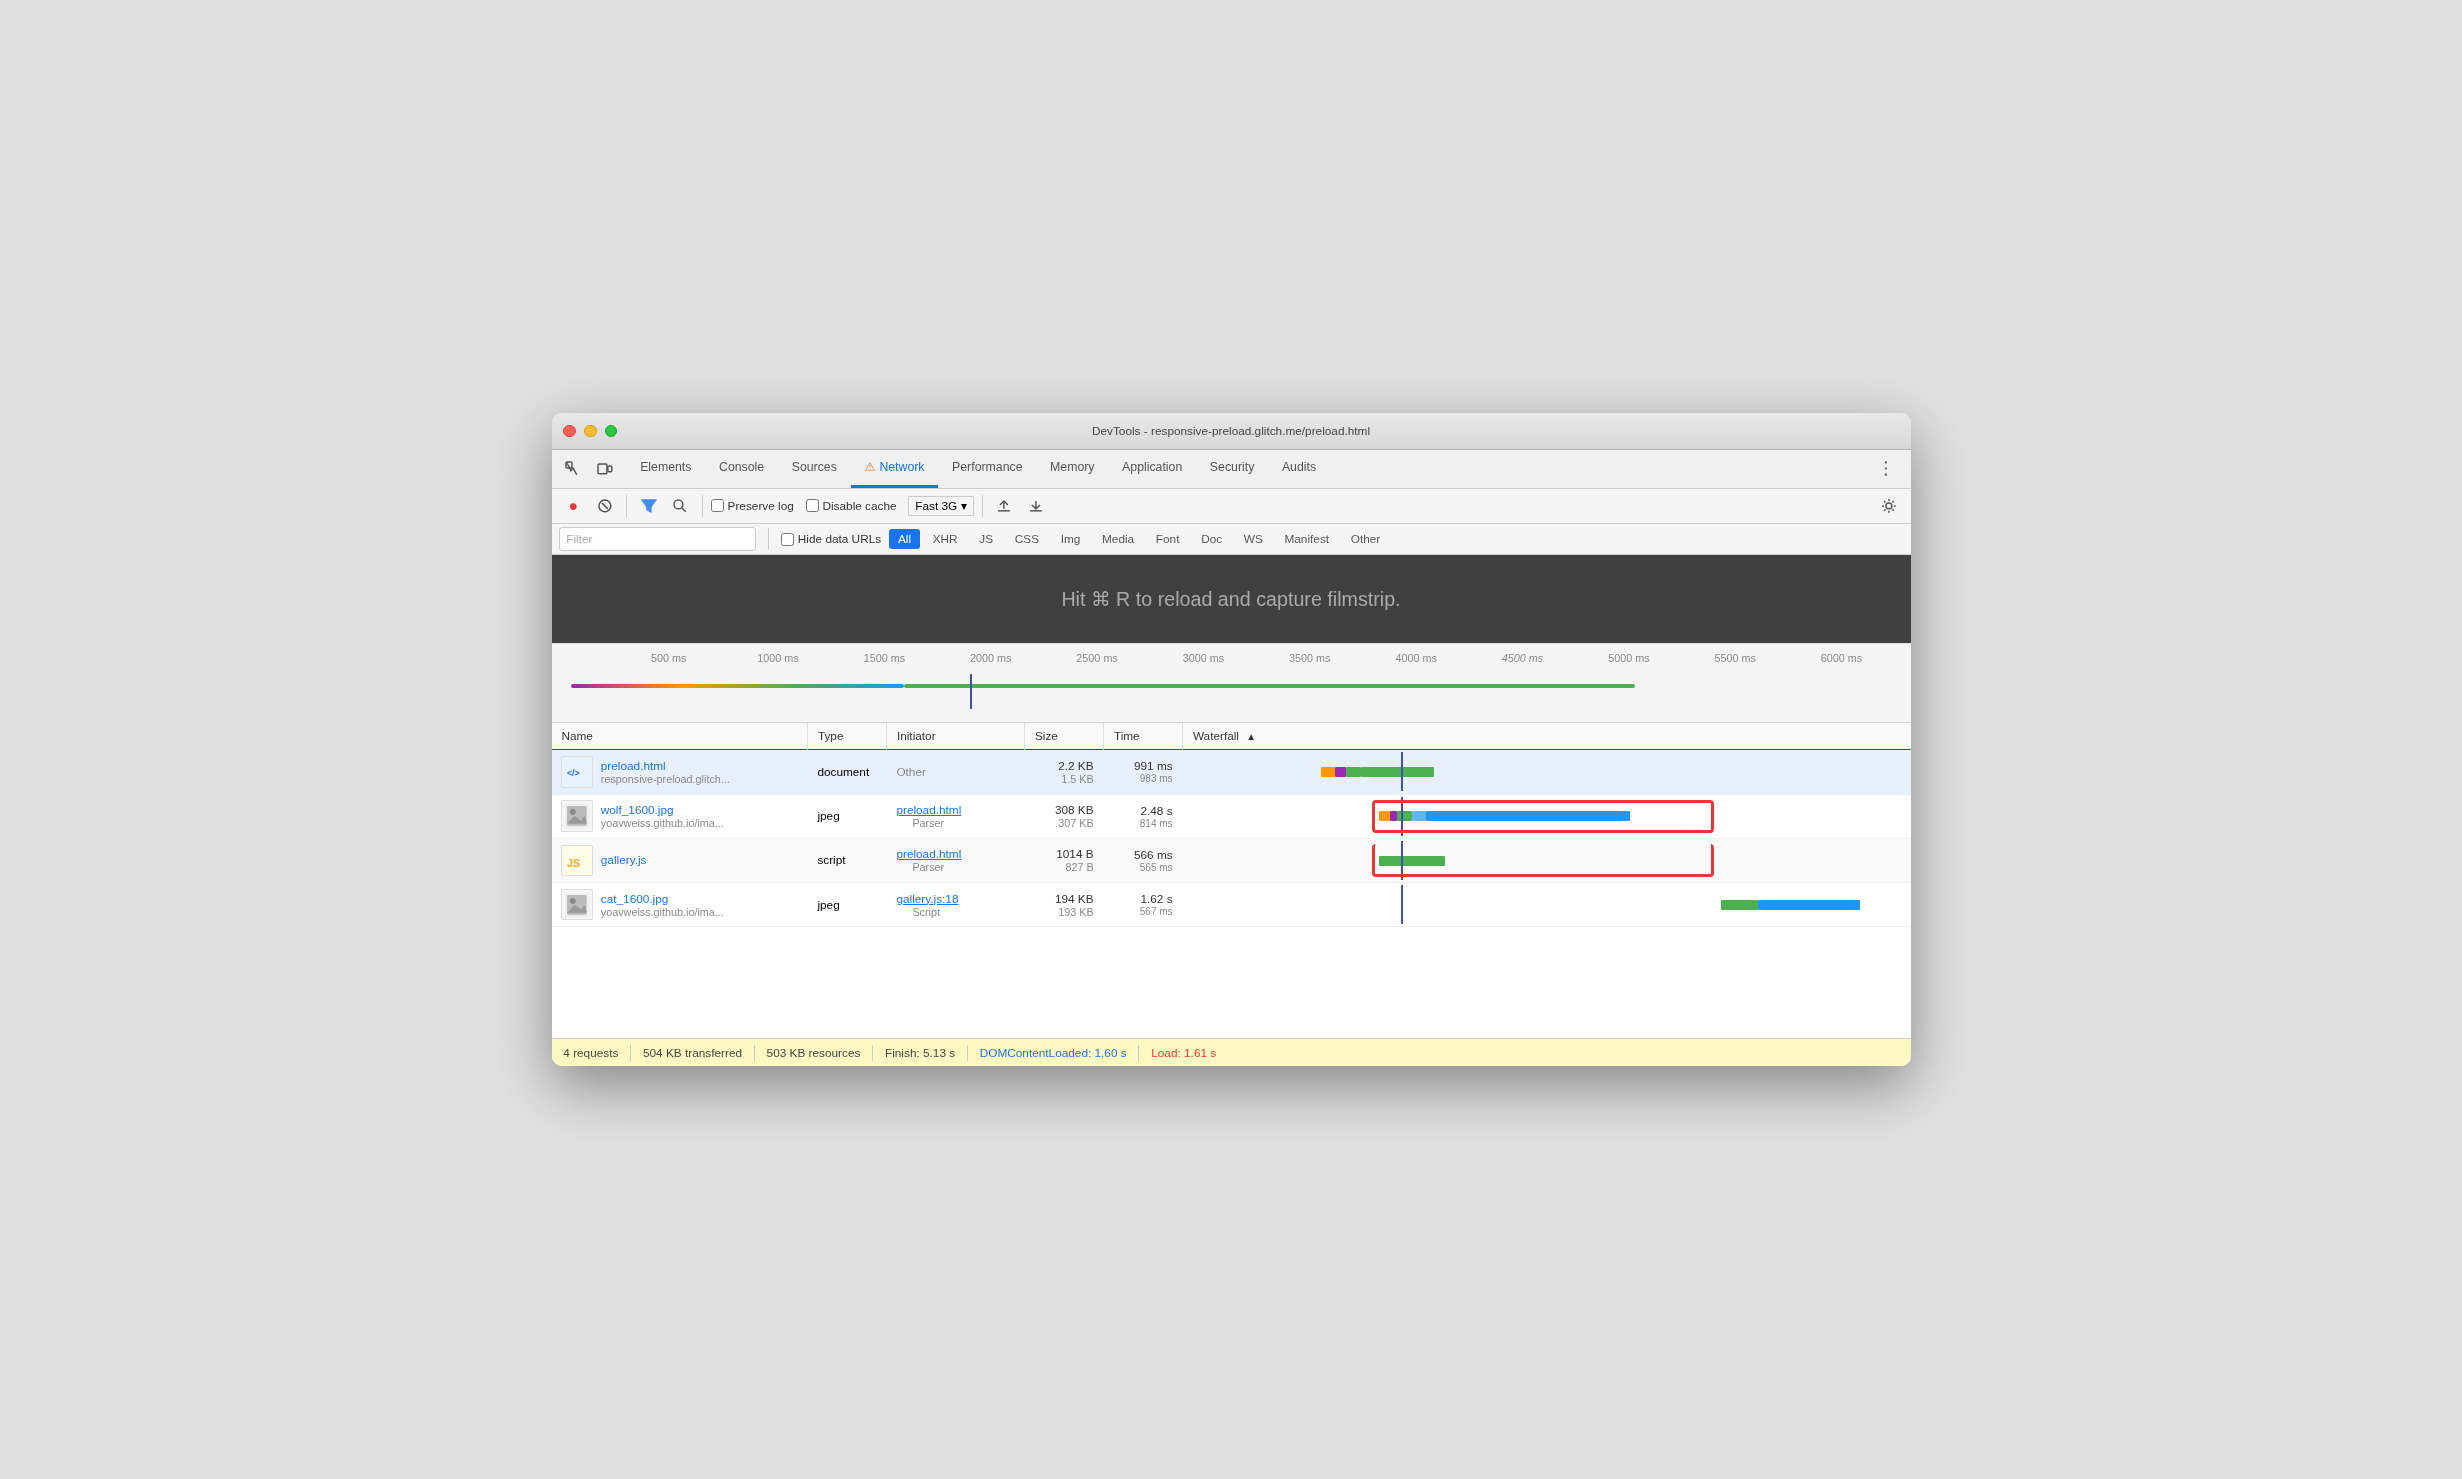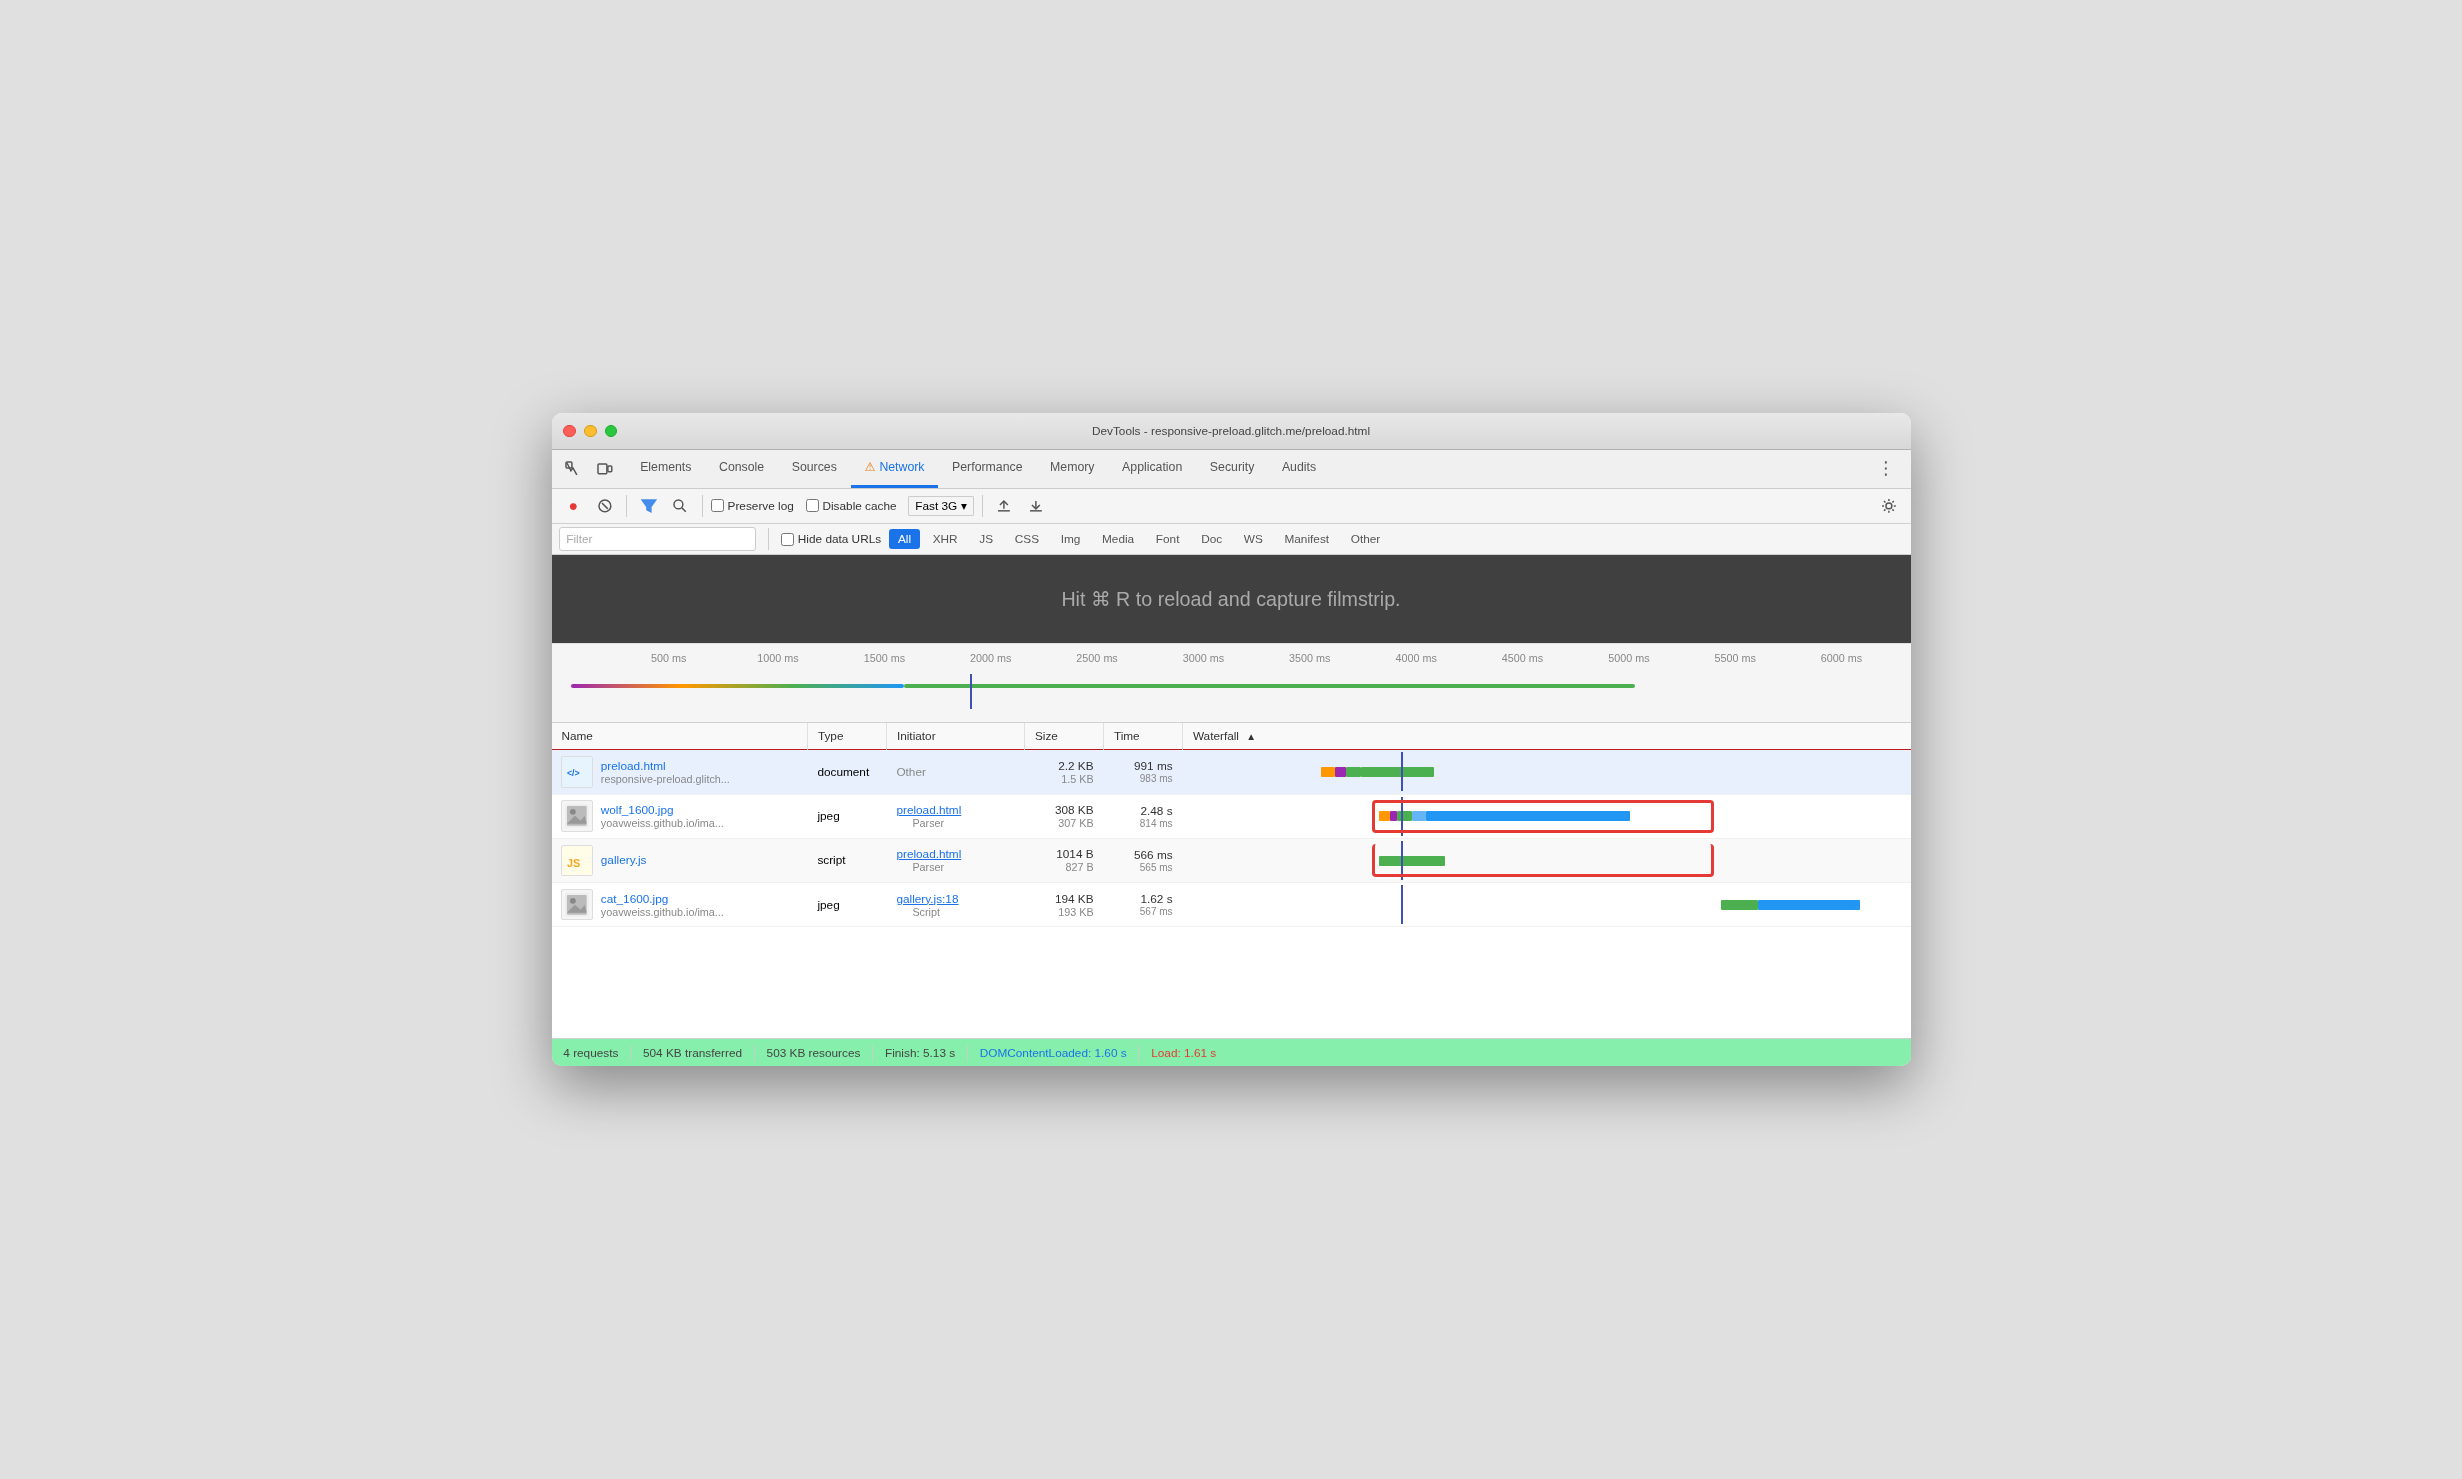--- a/index.html
+++ b/index.html
@@ -277,21 +277,21 @@
     .file-url { color: #888; font-size: 10.8px; }
     .initiator-link { color: #1a73e8; text-decoration: underline; cursor: pointer; }
     .initiator-sub { color: #888; font-size: 10.8px; margin-left: 16px; }
     .size-cell { text-align: right; }
     .size-transfer { color: #333; }
     .size-resource { color: #888; font-size: 10.8px; }
     .time-cell { text-align: right; }
     .time-main { color: #333; }
     .time-sub { color: #888; font-size: 10px; }
     .status-bar {
-      background: #86efac;
+      background: #fef9c3;
       border-top: 1px solid #d0d0d0;
       display: flex;
       align-items: center;
       padding: 0 11.8px;
       height: 27.6px;
       gap: 0;
       font-size: 11.8px;
       color: #444;
     }
     .status-divider {
@@ -454,21 +454,21 @@
 
     <div style="position:absolute; top:7.9px; left:19.7px; right:9.9px; height:17.7px;">
       <span style="position:absolute; left:6%; font-size:10.8px; color:#888;">500 ms</span>
       <span style="position:absolute; left:14%; font-size:10.8px; color:#888;">1000 ms</span>
       <span style="position:absolute; left:22%; font-size:10.8px; color:#888;">1500 ms</span>
       <span style="position:absolute; left:30%; font-size:10.8px; color:#888;">2000 ms</span>
       <span style="position:absolute; left:38%; font-size:10.8px; color:#888;">2500 ms</span>
       <span style="position:absolute; left:46%; font-size:10.8px; color:#888;">3000 ms</span>
       <span style="position:absolute; left:54%; font-size:10.8px; color:#888;">3500 ms</span>
       <span style="position:absolute; left:62%; font-size:10.8px; color:#888;">4000 ms</span>
-      <span style="position:absolute; left:70%; font-size:10.8px; color:#888;">4500 ms</span>
+      <span style="position:absolute; left:70%; font-size:10.8px; color:#888;font-style:italic;">4500 ms</span>
       <span style="position:absolute; left:78%; font-size:10.8px; color:#888;">5000 ms</span>
       <span style="position:absolute; left:86%; font-size:10.8px; color:#888;">5500 ms</span>
       <span style="position:absolute; left:94%; font-size:10.8px; color:#888;">6000 ms</span>
     </div>
 
     <div style="position:absolute; top:29.6px; left:19.7px; right:9.9px; height:35px;">
 
       <div style="position:absolute; left:0%; top:9.9px; width:25%; height:3.9px; background: linear-gradient(to right, #9c27b0, #ff9800, #4caf50, #2196f3); border-radius:2px;"></div>
       <div style="position:absolute; left:25%; top:9.9px; width:55%; height:3.9px; background:#4caf50; border-radius:2px;"></div>
 

